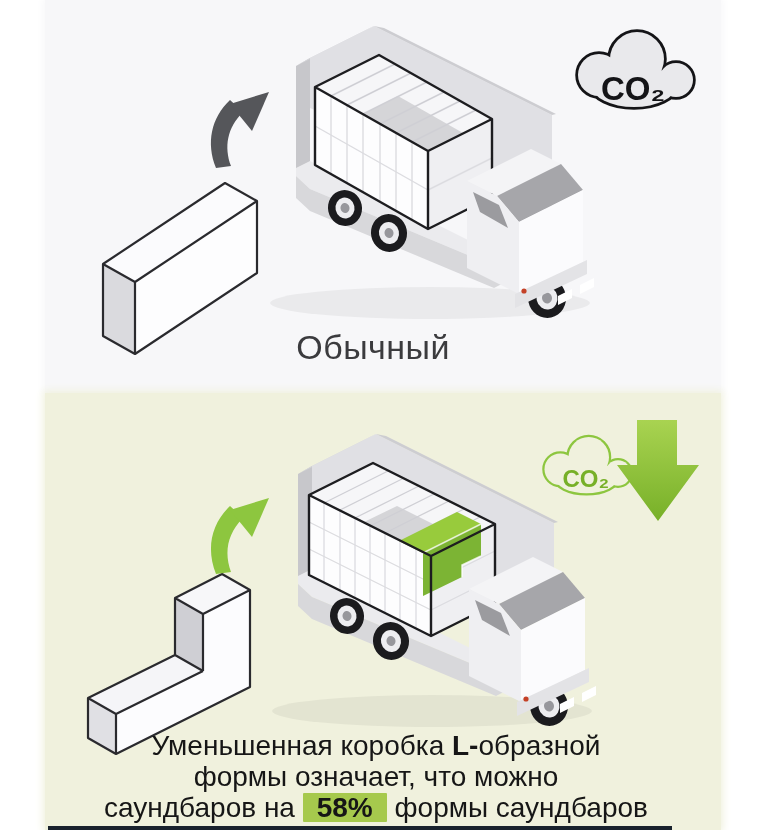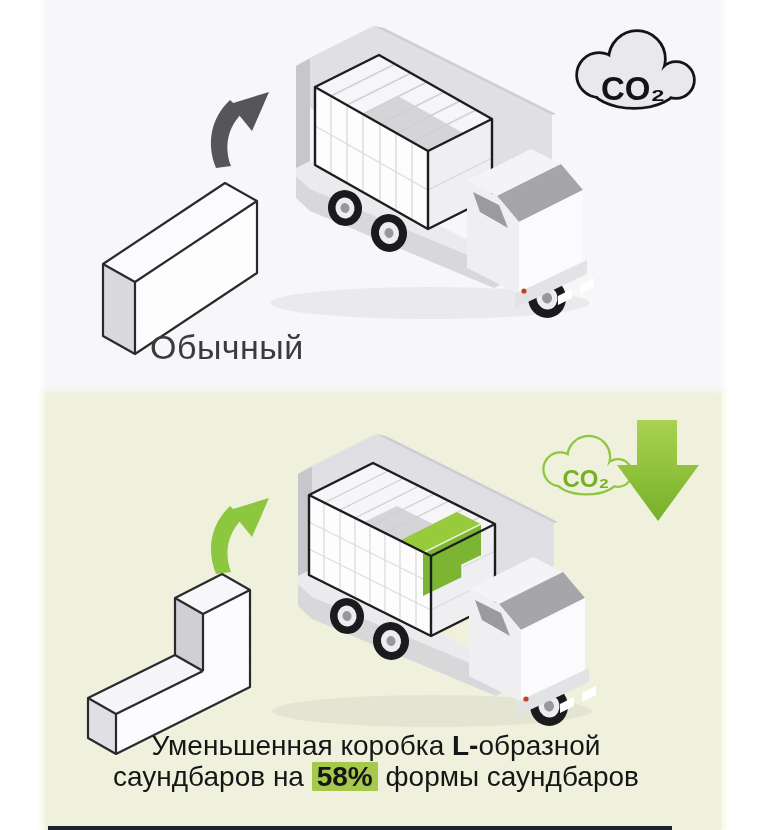--- a/index.html
+++ b/index.html
@@ -5,30 +5,30 @@
   html,body{margin:0;padding:0;background:#ffffff;}
   .canvas{
     position:relative;width:760px;height:830px;overflow:hidden;background:#ffffff;
     font-family:"Liberation Sans", sans-serif;
   }
   .panel{position:absolute;left:45px;width:676px;}
   .panel-top{top:0;height:393px;background:#f7f7f9;box-shadow:0 0 8px 2px #f7f7f9;}
   .panel-bottom{top:393px;height:437px;background:#f0f1dd;box-shadow:0 0 8px 2px #f0f1dd;}
   .illustration{position:absolute;left:0;top:0;}
   .label-standard{
-    position:absolute;left:150px;top:328px;width:300px;text-align:left;
+    position:absolute;left:150px;top:328px;width:300px;text-align:right;
     font-size:34px;color:#3b3b3e;letter-spacing:0.5px;
   }
   .caption{
     position:absolute;left:36px;top:730px;width:680px;text-align:center;
     font-size:28px;line-height:31px;color:#161616;
   }
   .caption b{font-weight:700;}
   .hl{
-    background:#a6c94d;font-weight:700;padding:0 5px;display:inline-block;
+    background:#a6c94d;font-weight:700;padding:0 14px;display:inline-block;
     line-height:29px;border-radius:1px;
   }
   .footer-bar{position:absolute;left:48px;top:826px;width:624px;height:4px;background:#19222d;}
   svg text{font-family:"Liberation Sans", sans-serif;}
 </style>
 </head>
 <body>
 
 <div class="canvas">
 
@@ -210,17 +210,18 @@
     </g>
     <g>
       <polygon points="637,420 677,420 677,465 699,465 658,521 617,465 637,465" fill="url(#agrad)"></polygon>
     </g>
   </svg>
 
   <div class="label-standard">Обычный</div>
 
   <div class="caption">
     <div><span>Уменьшенная коробка </span><b>L-</b><span>образной</span></div>
+    <div><span>формы означает, что можно</span></div>
     <div><span>саундбаров на </span><span class="hl">58%</span><span> формы саундбаров</span></div>
   </div>
 
   <div class="footer-bar"></div>
 </div>
 
 </body></html>

